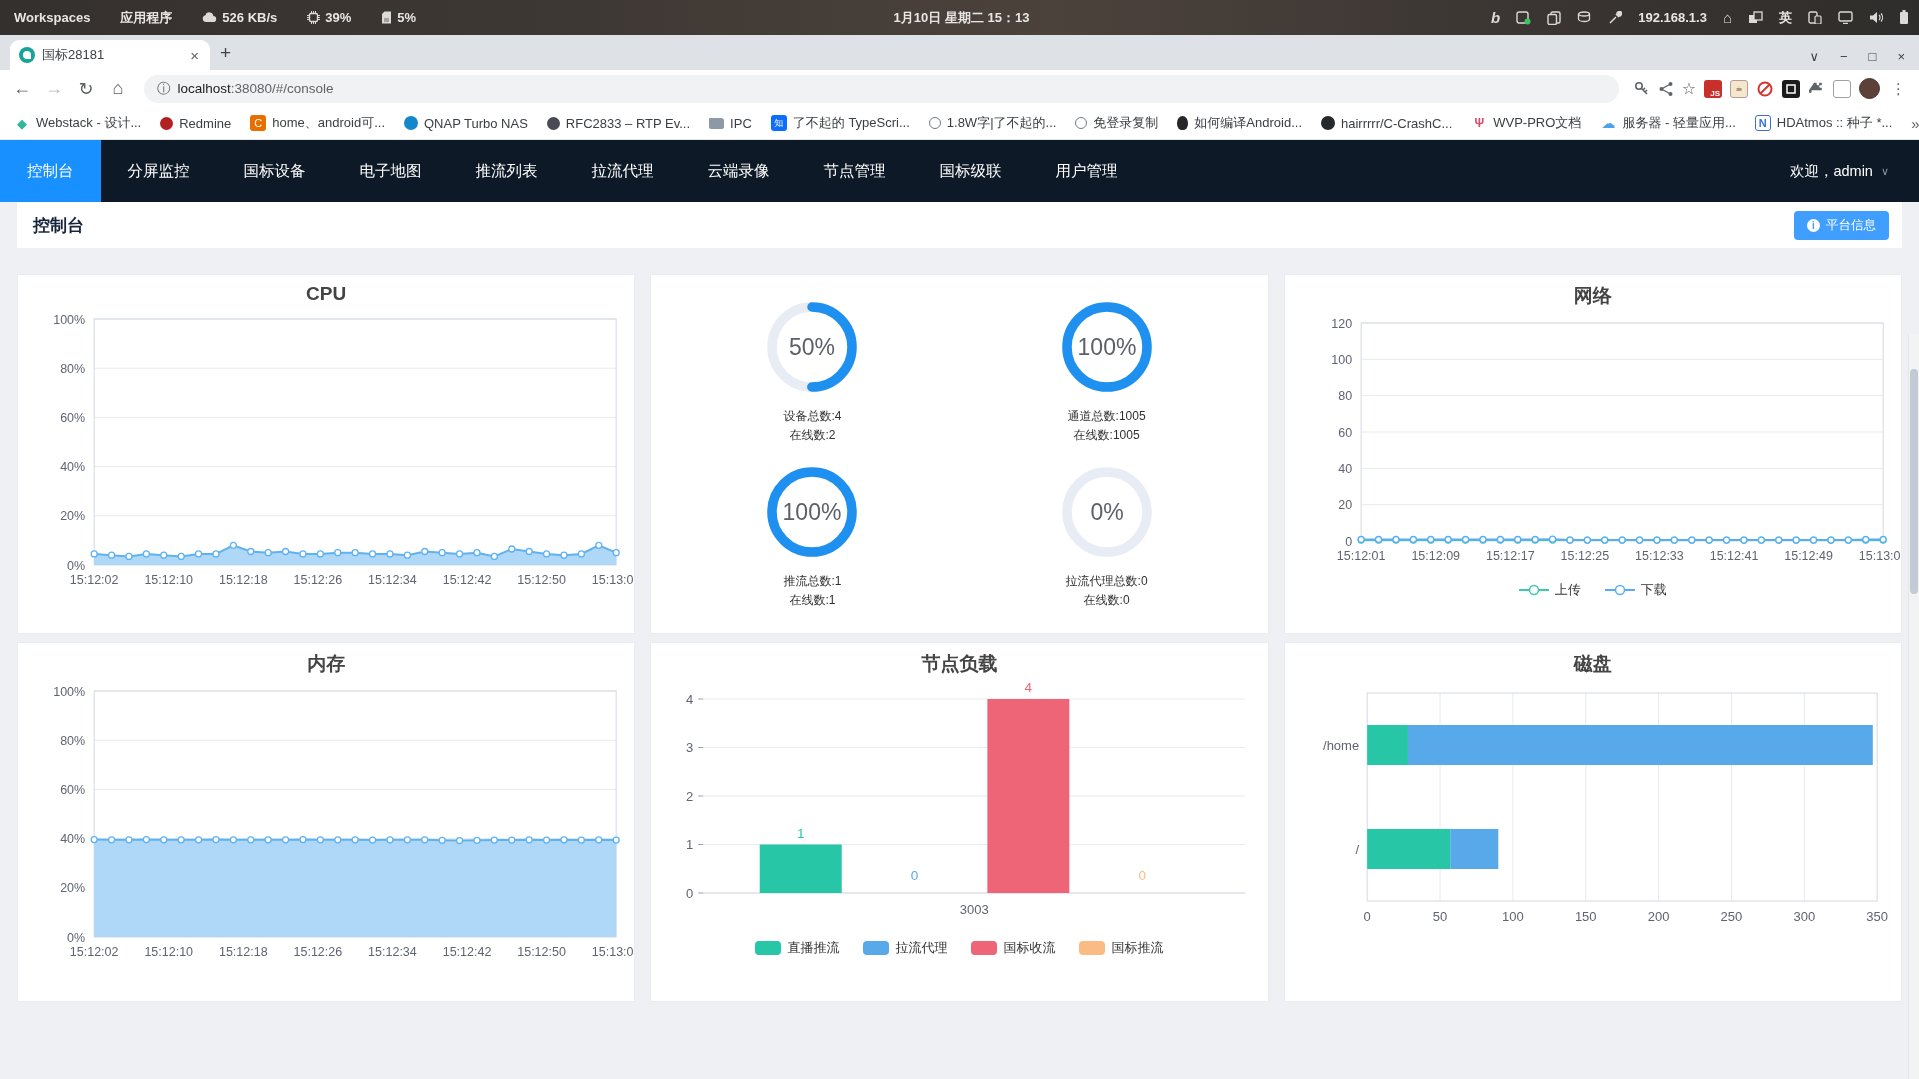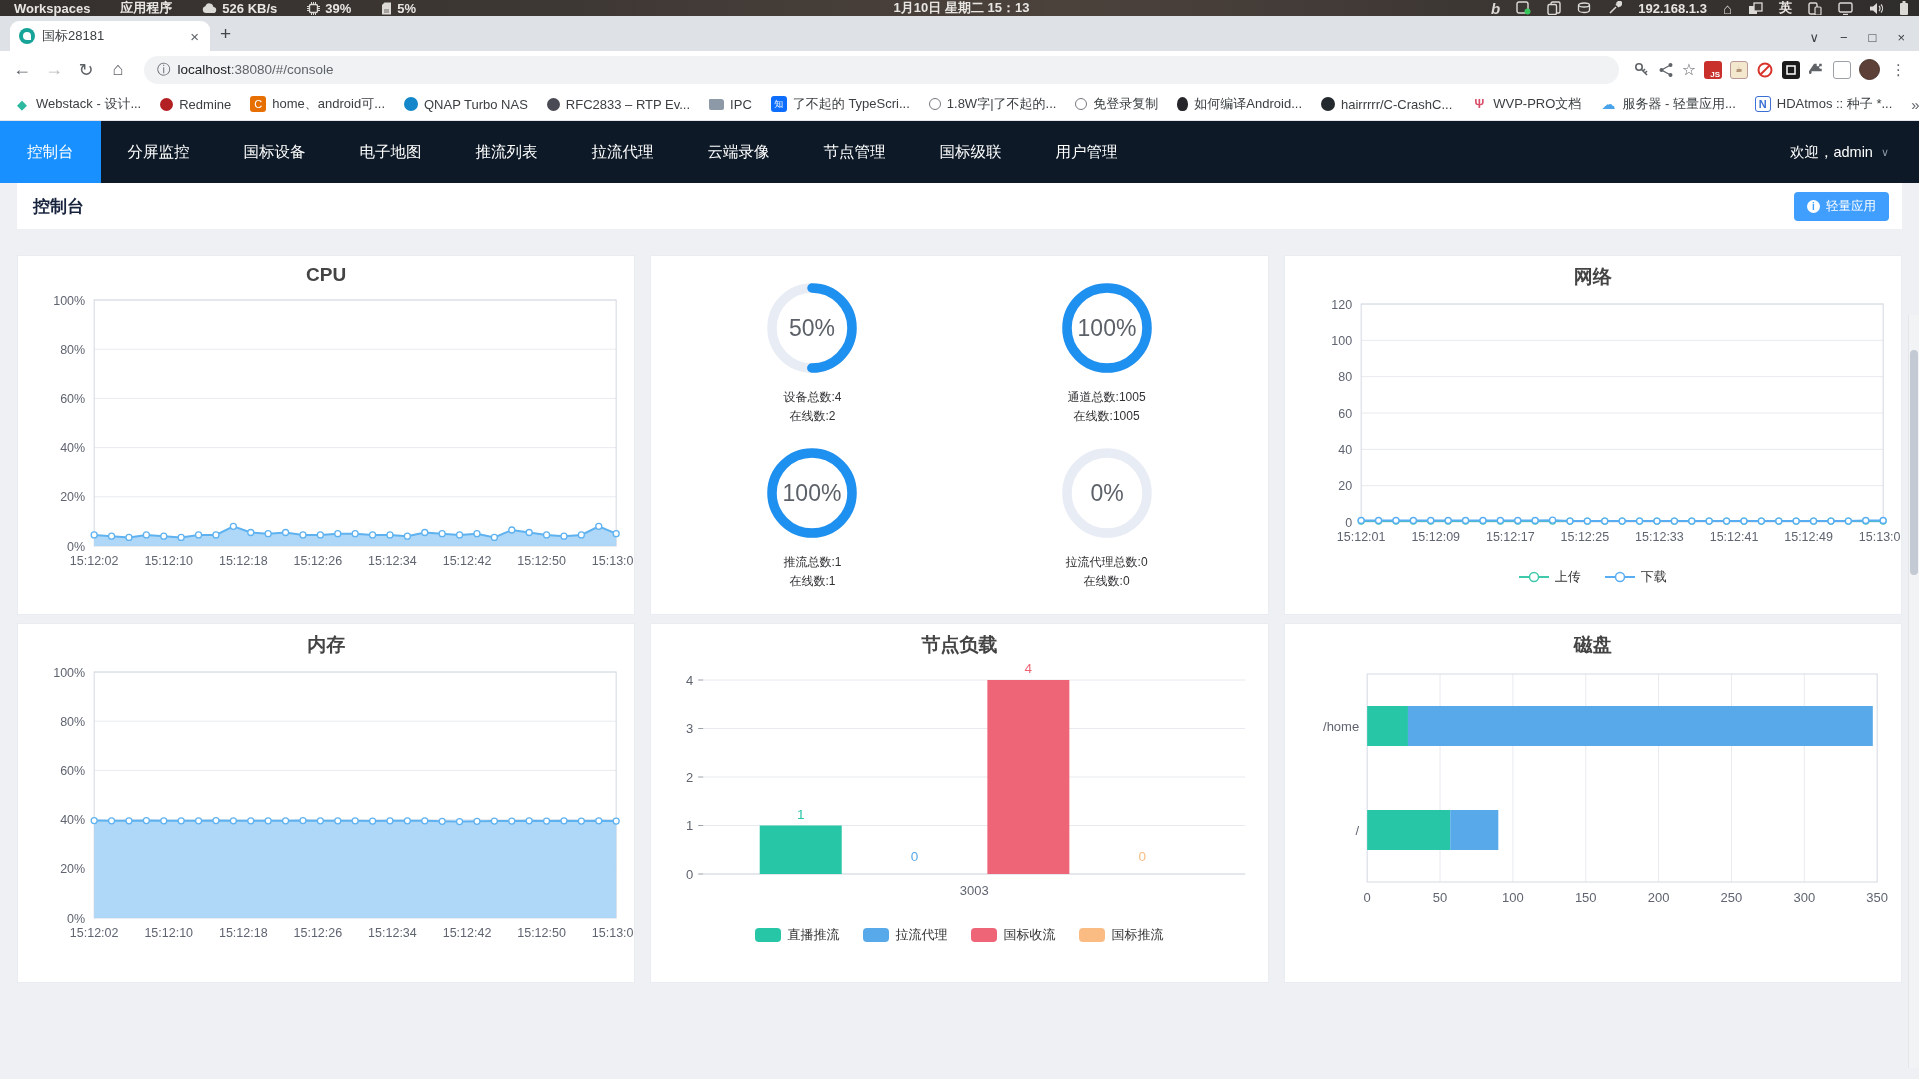--- a/index.html
+++ b/index.html
@@ -1,19 +1,19 @@
 <!DOCTYPE html>
 <html><head>
 <meta charset="utf-8">
 <style>
   * { margin:0; padding:0; box-sizing:border-box; }
   html,body { width:1919px; height:1079px; overflow:hidden; font-family:"Liberation Sans","DejaVu Sans",sans-serif; background:#eef0f4; }
 
   
-  .sysbar { height:16px; display:flex; align-items:center; color:#e8e6e3; font-size:13px; font-weight:bold;
+  .sysbar { height:35px; display:flex; align-items:center; color:#e8e6e3; font-size:13px; font-weight:bold;
             background:linear-gradient(90deg,#34302d 0%,#3e3834 30%,#4c423c 55%,#3a3532 80%,#2f2d2b 100%); }
   .sysbar .sb-left, .sysbar .sb-right { display:flex; align-items:center; flex:1; }
   .sb-left { padding-left:14px; gap:30px; }
   .sb-center { flex:0 0 auto; }
   .sb-right { justify-content:flex-end; padding-right:10px; gap:16px; }
   .sb-item { display:flex; align-items:center; gap:5px; cursor:default; }
   .sb-ico { display:inline-flex; align-items:center; }
   .sb-ico svg { display:block; }
 
   
@@ -68,21 +68,21 @@
   .grid { margin-top:26px; display:grid; grid-template-columns:1fr 1fr 1fr; grid-template-rows:360px 360px;
           column-gap:15px; row-gap:8px; }
   .panel { background:#fff; border:1px solid #e9ecf1; overflow:hidden; }
   .chart-title { text-align:center; font-size:19px; font-weight:bold; color:#444; padding:8px 0 4px; }
   svg text { font-family:"Liberation Sans","DejaVu Sans",sans-serif; }
 
   .donut-grid { display:grid; grid-template-columns:1fr 1fr; grid-template-rows:1fr 1fr; height:100%; padding:14px 14px; }
   .donut { display:flex; flex-direction:column; align-items:center; justify-content:center; }
   .donut-lab { font-size:12px; color:#303133; line-height:19px; text-align:center; margin-top:12px; }
 
-  .legend { display:flex; justify-content:center; align-items:center; gap:24px; font-size:13px; color:#333; margin-top:8px; }
+  .legend { display:flex; justify-content:center; align-items:center; gap:24px; font-size:13px; color:#333; margin-top:2px; }
   .lg { display:flex; align-items:center; gap:6px; cursor:pointer; }
   .lg-sw { width:26px; height:14px; border-radius:4px; }
 
   .scrolltrack { position:absolute; right:0; top:132px; bottom:0; width:11px; background:#f2f3f5; border-left:1px solid #e4e6e9; }
   .scrollthumb { position:absolute; top:35px; left:1px; width:8px; height:225px; background:#c4cad3; border-radius:4px; }
 </style>
 </head>
 <body>
 
 <div class="sysbar">
@@ -319,21 +319,21 @@
     <span>欢迎，admin</span>
     <span class="nav-caret">∨</span>
   </div>
 </div>
 
 <div class="main">
   <div class="pagehead">
     <h1>控制台</h1>
     <button class="btn-info">
       <i class="info-i">i</i>
-      <span>轻量应用</span>
+      <span>平台信息</span>
     </button>
   </div>
 
   <div class="grid">
     <div class="panel">
       <div class="chart-title">CPU</div>
       <div><svg viewBox="0 0 612 290" width="100%" height="290">
             <text x="65" y="260.5" text-anchor="end" fill="#5f6470" font-size="12.5">0%</text>
             <line x1="74" y1="206.8" x2="596" y2="206.8" stroke="#e8eaef" stroke-width="1"></line>
             <text x="65" y="211.3" text-anchor="end" fill="#5f6470" font-size="12.5">20%</text>

